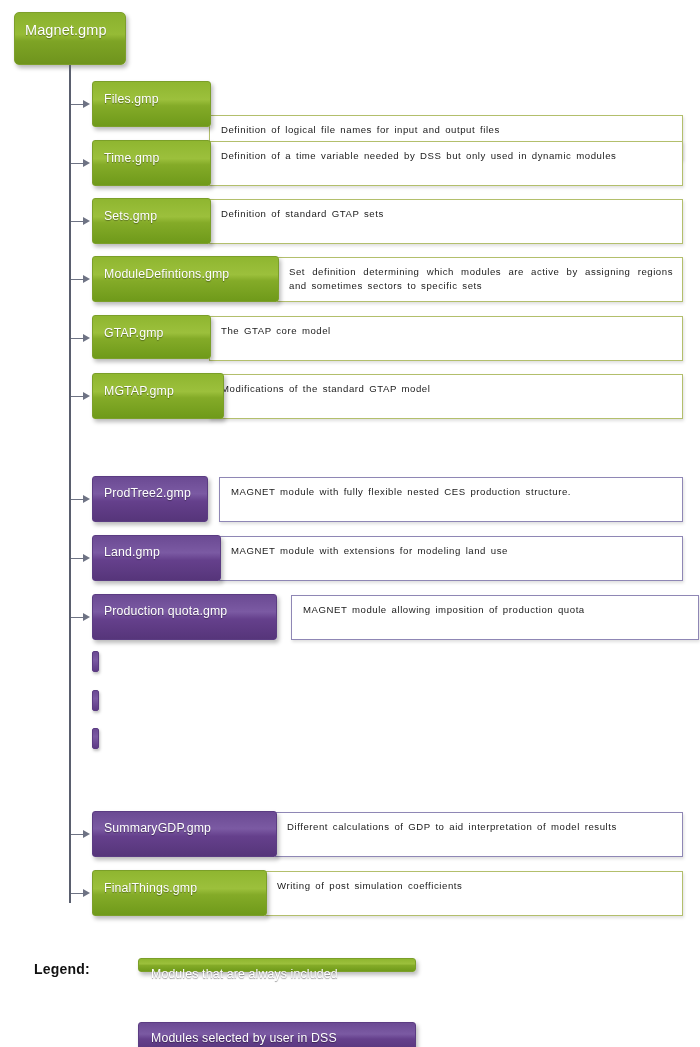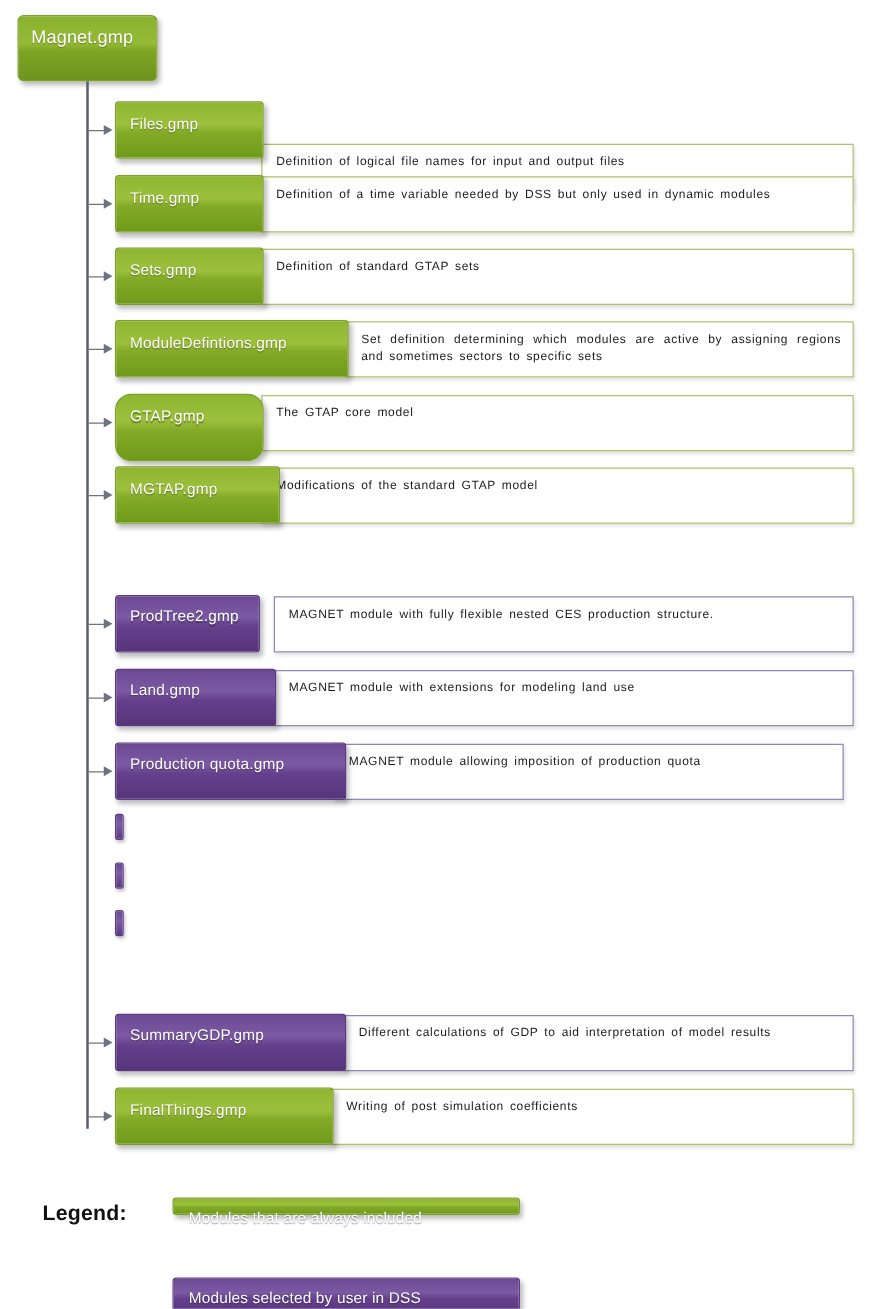--- a/index.html
+++ b/index.html
@@ -132,21 +132,21 @@
     border: 1px solid #5b3c82;
     box-sizing: border-box;
     box-shadow: 1px 2px 3px rgba(0,0,0,0.25);
   }
 
   
   .legend-title {
     position: absolute;
     left: 34px;
     top: 961px;
-    font-size: 17px;
+    font-size: 14px;
     font-weight: bold;
     color: #111111;
     letter-spacing: 0.2px;
   }
   .legend-chip {
     position: absolute;
     left: 138px;
     box-sizing: border-box;
     border-radius: 3px;
     box-shadow: 2px 3px 4px rgba(0,0,0,0.27);
@@ -225,21 +225,21 @@
         <div class="mod-box" style="width: 187px; height: 46px; padding-left: 47px;">
           <span class="mod-label">ModuleDefintions.gmp</span>
         </div>
       </div>
       <div class="connector" style="left: 71px; top: 279px; width: 13px;"></div>
       <div class="arrowhead" style="left: 83px; top: 275px;"></div>
       <div class="row green" style="left: 92px; top: 315px;">
         <div class="desc-panel" style="left: 117px; top: 1px; width: 474px; height: 45px;">
           <div class="desc-text">The GTAP core model</div>
         </div>
-        <div class="mod-box" style="width: 119px; height: 54px; border-radius: 13px;">
+        <div class="mod-box" style="width: 119px; height: 44px;">
           <span class="mod-label">GTAP.gmp</span>
         </div>
       </div>
       <div class="connector" style="left: 71px; top: 338px; width: 13px;"></div>
       <div class="arrowhead" style="left: 83px; top: 334px;"></div>
       <div class="row green" style="left: 92px; top: 373px;">
         <div class="desc-panel" style="left: 117px; top: 1px; width: 474px; height: 45px;">
           <div class="desc-text">Modifications of the standard GTAP model</div>
         </div>
         <div class="mod-box" style="width: 132px; height: 46px;">
@@ -262,21 +262,21 @@
         <div class="desc-panel" style="left: 127px; top: 1px; width: 464px; height: 45px;">
           <div class="desc-text">MAGNET module with extensions for modeling land use</div>
         </div>
         <div class="mod-box" style="width: 129px; height: 46px;">
           <span class="mod-label">Land.gmp</span>
         </div>
       </div>
       <div class="connector" style="left: 71px; top: 558px; width: 13px;"></div>
       <div class="arrowhead" style="left: 83px; top: 554px;"></div>
       <div class="row purple" style="left: 92px; top: 594px;">
-        <div class="desc-panel" style="left: 175px; top: 1px; width: 408px; height: 45px;">
+        <div class="desc-panel" style="left: 199px; top: 1px; width: 408px; height: 45px;">
           <div class="desc-text">MAGNET module allowing imposition of production quota</div>
         </div>
         <div class="mod-box" style="width: 185px; height: 46px;">
           <span class="mod-label">Production quota.gmp</span>
         </div>
       </div>
       <div class="connector" style="left: 71px; top: 617px; width: 13px;"></div>
       <div class="arrowhead" style="left: 83px; top: 613px;"></div>
       <div class="row purple" style="left: 92px; top: 811px;">
         <div class="desc-panel" style="left: 183px; top: 1px; width: 408px; height: 45px;">

